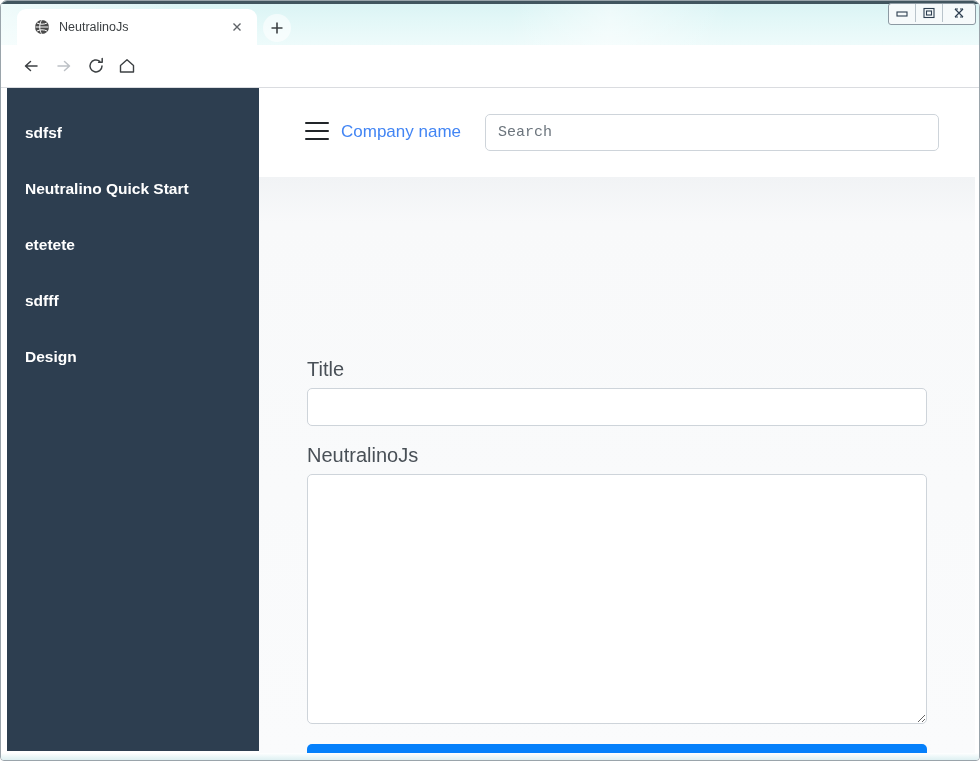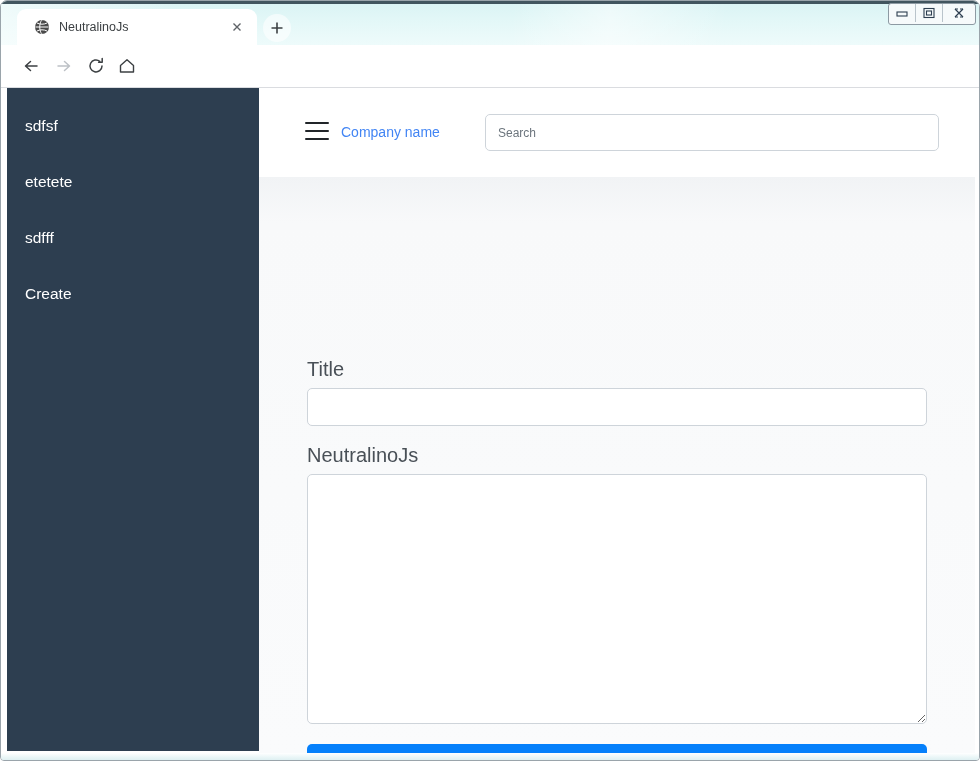--- a/index.html
+++ b/index.html
@@ -213,22 +213,23 @@
     background: #ffffff;
     overflow: hidden;
   }
 
   
   .sidebar {
     position: absolute;
     left: 0; top: 0;
     width: 252px; height: 663px;
     background: #2d3e50;
-    padding-top: 10px;
-    box-sizing: border-box;
+    padding-top: 17px;
+    box-sizing: border-box;
+    font-weight: bold;
   }
   .side-item {
     height: 56px;
     display: flex;
     align-items: center;
     padding-left: 18px;
     color: #ffffff;
     font-size: 15.5px;
     box-sizing: border-box;
   }
@@ -250,39 +251,39 @@
   }
   .hamburger i {
     display: block;
     height: 2px;
     background: #212529;
     border-radius: 1px;
   }
   .brand {
     position: absolute;
     left: 82px; top: 33px;
-    font-size: 14px;
+    font-size: 17px;
     color: #4285f4;
     line-height: 22px;
     white-space: nowrap;
   }
   .search-box {
     position: absolute;
     left: 226px; top: 26px;
     width: 454px; height: 37px;
     box-sizing: border-box;
     border: 1px solid #ced4da;
     border-radius: 5px;
     background: #ffffff;
-    font-size: 12px;
+    font-size: 15px;
     color: #6c757d;
     padding: 0 12px;
     line-height: 35px;
     outline: none;
-    font-family: Liberation Sans, sans-serif;
+    font-family: Liberation Mono, monospace;
   }
   .search-box::placeholder { color: #6c757d; opacity: 1; }
 
   
   .content {
     position: absolute;
     left: 252px; top: 89px;
     width: 716px; height: 578px;
     background: linear-gradient(180deg, #f1f3f5 0%, #f8f9fa 8%, #fafbfc 100%);
     box-sizing: border-box;
@@ -467,27 +468,30 @@
     </div>
   </div>
 
   <div class="viewport">
 
     <div class="sidebar">
       <div class="side-item">
         <span>sdfsf</span>
       </div>
       <div class="side-item">
+        <span>Neutralino Quick Start</span>
+      </div>
+      <div class="side-item">
         <span>etetete</span>
       </div>
       <div class="side-item">
         <span>sdfff</span>
       </div>
       <div class="side-item">
-        <span>Create</span>
+        <span>Design</span>
       </div>
     </div>
 
     <div class="app-header">
       <div class="hamburger">
         <i></i>
           <i></i>
           <i></i>
       </div>
       <div class="brand">Company name</div>

